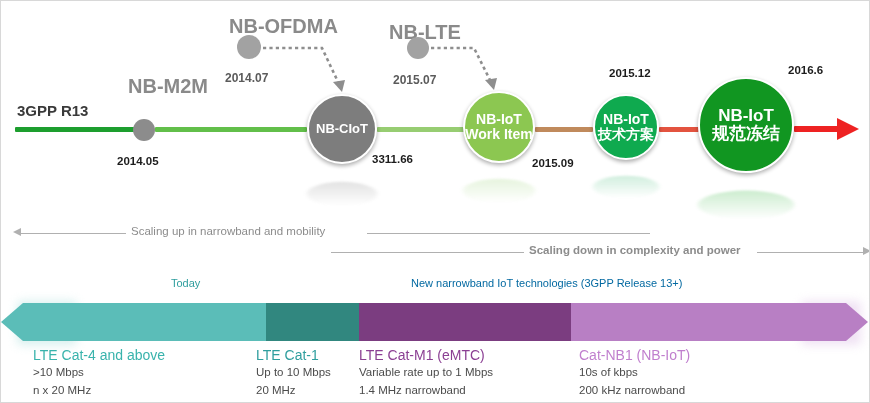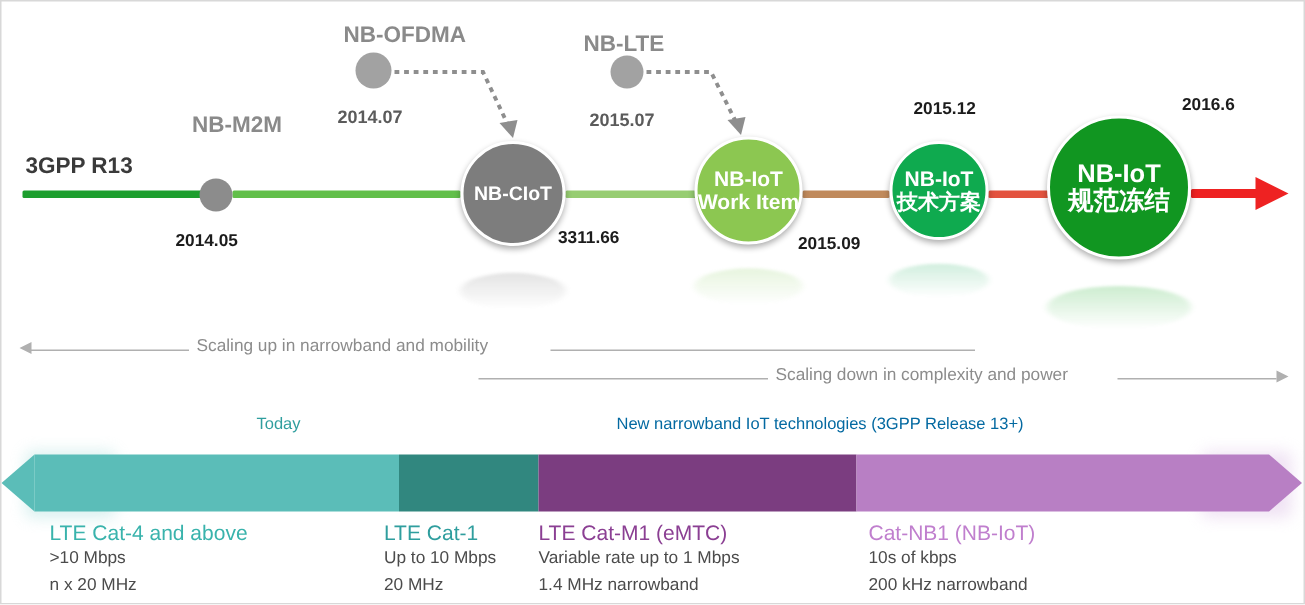--- a/index.html
+++ b/index.html
@@ -15,21 +15,21 @@
   .node{position:absolute;border-radius:50%;display:flex;align-items:center;
         justify-content:center;text-align:center;color:#ffffff;font-weight:bold;
         line-height:1.05;box-sizing:border-box;}
   .node.small{background:#8c8c8c;}
   .node.ring{border:2px solid #ffffff;box-shadow:0 2px 4px rgba(0,0,0,.33);}
 
   .reflect{position:absolute;border-radius:50%;opacity:.28;filter:blur(2px);
            transform:scaleY(.45);}
 
   .lbl{position:absolute;white-space:nowrap;}
-  .lbl.title{color:#8a8a8a;font-weight:bold;font-size:15px;}
+  .lbl.title{color:#8a8a8a;font-weight:bold;font-size:20px;}
   .lbl.title-dark{color:#3a3a3a;font-weight:bold;font-size:15px;}
   .lbl.date{color:#1c1c1c;font-weight:bold;font-size:11.5px;}
   .lbl.date-plain{color:#5b5b5b;font-weight:bold;font-size:12px;}
 
   
   .conn{position:absolute;}
 
   
   .scale-row{position:absolute;height:16px;}
   .scale-line{position:absolute;top:8px;height:1px;background:#b0b0b0;}
@@ -123,21 +123,21 @@
   </div>
   <div class="lbl date" style="left:787px;top:63px;">2016.6</div>
 
   <div class="scale-row" style="left:0;top:224px;width:640px;">
     <div class="scale-head-l" style="left:12px;"></div>
     <div class="scale-line" style="left:19px;width:106px;"></div>
     <div class="scale-txt" style="left:125px;">Scaling up in narrowband and mobility</div>
     <div class="scale-line" style="left:366px;width:283px;"></div>
   </div>
 
-  <div class="scale-row" style="left:0;top:243px;width:688px;">
+  <div class="scale-row" style="left:12px;top:243px;width:688px;font-weight:bold;">
     <div class="scale-line" style="left:318px;width:193px;"></div>
     <div class="scale-txt" style="left:511px;">Scaling down in complexity and power</div>
     <div class="scale-line" style="left:744px;width:106px;"></div>
     <div class="scale-head-r" style="left:850px;"></div>
   </div>
 
   <div class="hdr" style="left:170px;top:276px;color:#2f9e9e;">Today</div>
   <div class="hdr" style="left:410px;top:276px;color:#0369a1;">New narrowband IoT technologies (3GPP Release 13+)</div>
 
   <div style="position:absolute;left:0;top:302px;width:870px;height:40px;">

